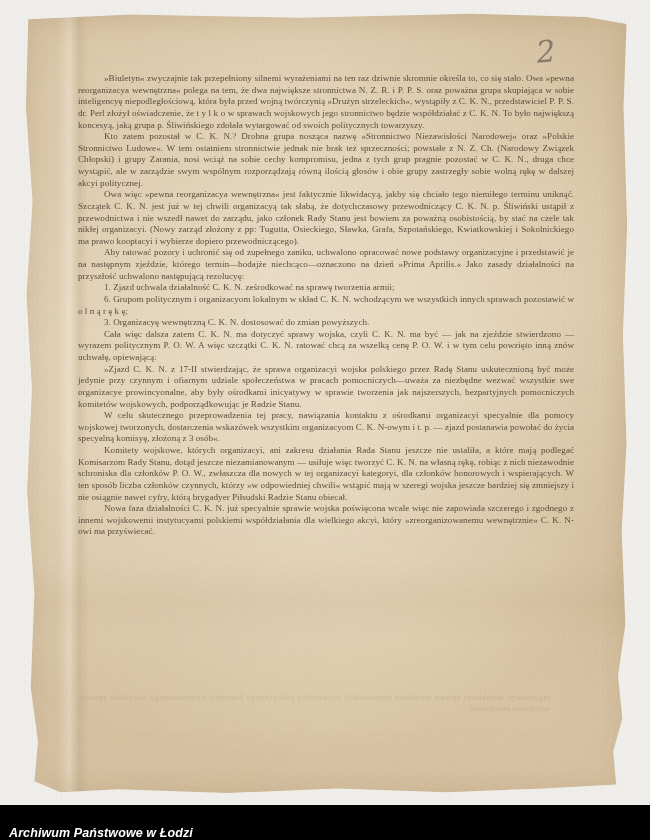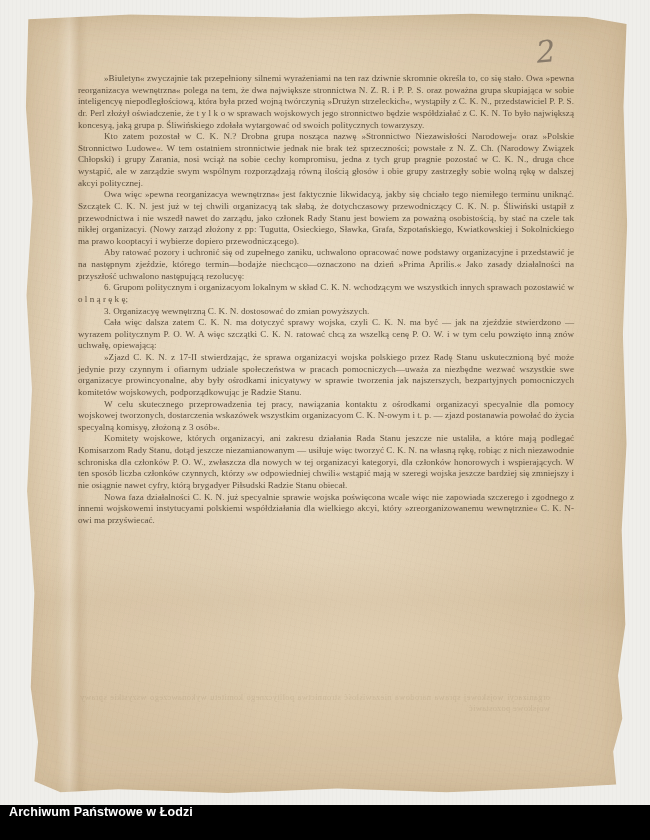--- a/index.html
+++ b/index.html
@@ -182,21 +182,22 @@
 
   
   #footer {
     position: absolute;
     left: 0;
     bottom: 0;
     width: 650px;
     height: 35px;
     background: #000000;
     display: flex;
-    align-items: flex-start;
+    align-items: flex-end;
+    font-style: italic;
   }
   #footer-label {
     margin-left: 9px;
     color: #ffffff;
     font-family: "Liberation Sans", sans-serif;
     font-size: 12.5px;
     font-weight: bold;
     letter-spacing: 0.1px;
   }
 </style>
@@ -214,20 +215,21 @@
     </div>
   </div>
 
   <div id="folio">2</div>
 
   <div id="textblock">
     <p>»Biuletyn« zwyczajnie tak przepełniony silnemi wyrażeniami na ten raz dziwnie skromnie określa to, co się stało. Owa »pewna reorganizacya wewnętrzna« polega na tem, że dwa największe stronnictwa N. Z. R. i P. P. S. oraz poważna grupa skupiająca w sobie inteligencyę niepodległościową, która była przed wojną twórczynią »Drużyn strzeleckich«, wystąpiły z C. K. N., przedstawiciel P. P. S. dr. Perl złożył oświadczenie, że t y l k o w sprawach wojskowych jego stronnictwo będzie współdziałać z C. K. N. To było największą koncesyą, jaką grupa p. Śliwińskiego zdołała wytargować od swoich politycznych towarzyszy.</p>
     <p>Kto zatem pozostał w C. K. N.? Drobna grupa nosząca nazwę »Stronnictwo Niezawisłości Narodowej« oraz »Polskie Stronnictwo Ludowe«. W tem ostatniem stronnictwie jednak nie brak też sprzeczności; powstałe z N. Z. Ch. (Narodowy Związek Chłopski) i grupy Zarania, nosi wciąż na sobie cechy kompromisu, jedna z tych grup pragnie pozostać w C. K. N., druga chce wystąpić, ale w zarządzie swym wspólnym rozporządzają równą ilością głosów i obie grupy zastrzegły sobie wolną rękę w dalszej akcyi politycznej.</p>
     <p>Owa więc »pewna reorganizacya wewnętrzna« jest faktycznie likwidacyą, jakby się chciało tego niemiłego terminu uniknąć. Szczątek C. K. N. jest już w tej chwili organizacyą tak słabą, że dotychczasowy przewodniczący C. K. N. p. Śliwiński ustąpił z przewodnictwa i nie wszedł nawet do zarządu, jako członek Rady Stanu jest bowiem za poważną osobistością, by stać na czele tak nikłej organizacyi. (Nowy zarząd złożony z pp: Tugutta, Osieckiego, Sławka, Grafa, Szpotańskiego, Kwiatkowskiej i Sokolnickiego ma prawo kooptacyi i wybierze dopiero przewodniczącego).</p>
     <p>Aby ratować pozory i uchronić się od zupełnego zaniku, uchwalono opracować nowe podstawy organizacyjne i przedstawić je na następnym zjeździe, którego termin—bodajże niechcąco—oznaczono na dzień »Prima Aprilis.« Jako zasady działalności na przyszłość uchwalono następującą rezolucyę:</p>
+    <p class="item">1.   Zjazd uchwala działalność C. K. N. ześrodkować na sprawę tworzenia armii;</p>
     <p class="item">6.   Grupom politycznym i organizacyom lokalnym w skład C. K. N. wchodzącym we wszystkich innych sprawach pozostawić w o l n ą   r ę k ę;</p>
     <p class="item">3.   Organizacyę wewnętrzną C. K. N. dostosować do zmian powyższych.</p>
     <p>Cała więc dalsza zatem C. K. N. ma dotyczyć sprawy wojska, czyli C. K. N. ma być — jak na zjeździe stwierdzono — wyrazem politycznym P. O. W. A więc szczątki C. K. N. ratować chcą za wszelką cenę P. O. W. i w tym celu powzięto inną znów uchwałę, opiewającą:</p>
     <p>»Zjazd C. K. N. z 17-II stwierdzając, że sprawa organizacyi wojska polskiego przez Radę Stanu uskutecznioną być może jedynie przy czynnym i ofiarnym udziale społeczeństwa w pracach pomocniczych—uważa za niezbędne wezwać wszystkie swe organizacye prowincyonalne, aby były ośrodkami inicyatywy w sprawie tworzenia jak najszerszych, bezpartyjnych pomocniczych komitetów wojskowych, podporządkowując je Radzie Stanu.</p>
     <p>W celu skutecznego przeprowadzenia tej pracy, nawiązania kontaktu z ośrodkami organizacyi specyalnie dla pomocy wojskowej tworzonych, dostarczenia wskazówek wszystkim organizacyom C. K. N-owym i t. p. — zjazd postanawia powołać do życia specyalną komisyę, złożoną z 3 osób«.</p>
     <p>Komitety wojskowe, których organizacyi, ani zakresu działania Rada Stanu jeszcze nie ustaliła, a które mają podlegać Komisarzom Rady Stanu, dotąd jeszcze niezamianowanym — usiłuje więc tworzyć C. K. N. na własną rękę, robiąc z nich niezawodnie schroniska dla członków P. O. W., zwłaszcza dla nowych w tej organizacyi kategoryi, dla członków honorowych i wspierających. W ten sposób liczba członków czynnych, którzy »w odpowiedniej chwili« wstąpić mają w szeregi wojska jeszcze bardziej się zmniejszy i nie osiągnie nawet cyfry, którą brygadyer Piłsudski Radzie Stanu obiecał.</p>
     <p>Nowa faza działalności C. K. N. już specyalnie sprawie wojska poświęcona wcale więc nie zapowiada szczerego i zgodnego z innemi wojskowemi instytucyami polskiemi współdziałania dla wielkiego akcyi, który »zreorganizowanemu wewnętrznie« C. K. N-owi ma przyświecać.</p>
   </div>
 
   <div id="ghost">organizacyi wojskowej sprawa narodowa niezawisłość stronnictwa politycznego komitetu wykonawczego wszystkie sprawy wojskowe pozostawić</div>

